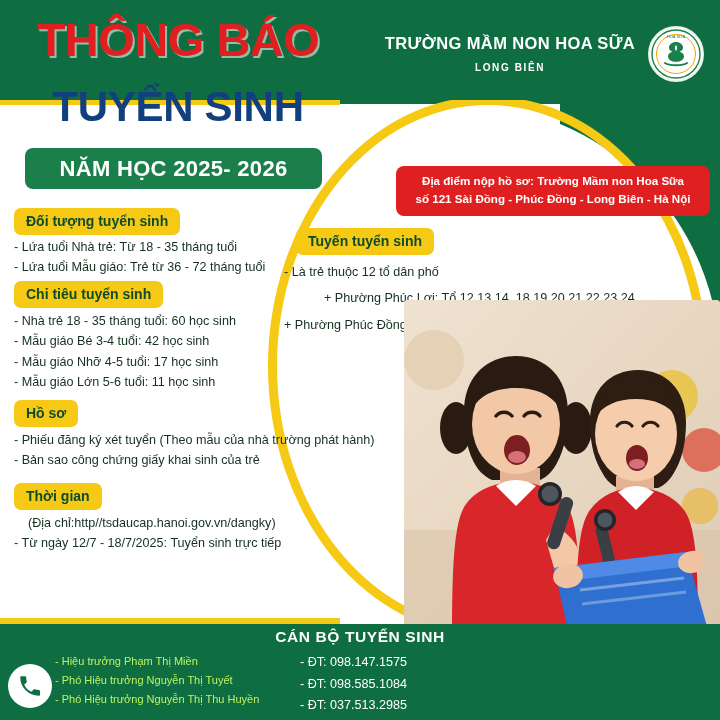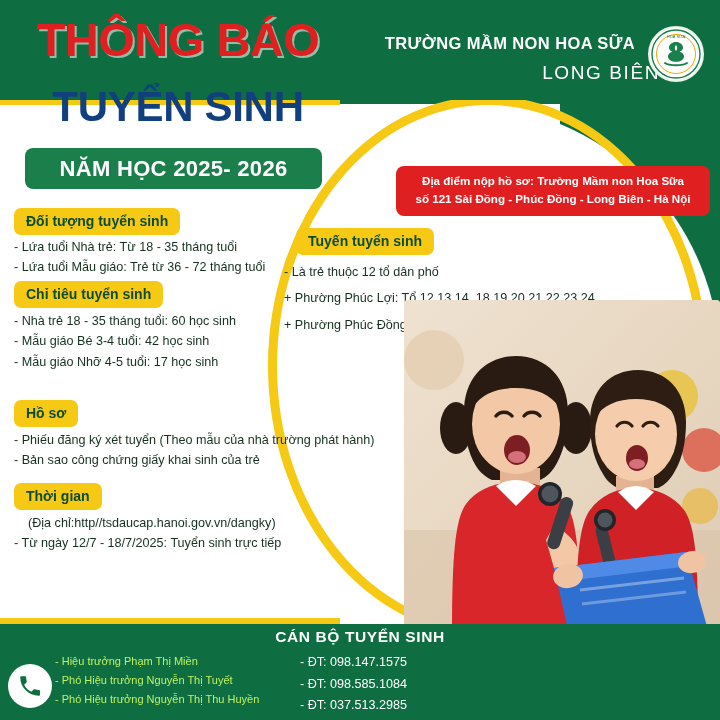--- a/index.html
+++ b/index.html
@@ -73,24 +73,24 @@
     text-align: center;
     color: #ffffff;
     font-size: 16.5px;
     font-weight: bold;
     letter-spacing: .4px;
   }
   .school-sub {
     position: absolute;
     left: 360px; top: 62px;
     width: 300px;
-    text-align: right;
-    color: #ffffff;
-    font-size: 19px;
-    font-weight: normal;
+    text-align: center;
+    color: #ffffff;
+    font-size: 10px;
+    font-weight: bold;
     letter-spacing: 1.6px;
   }
   .logo {
     position: absolute;
     right: 16px; top: 26px;
     width: 56px; height: 56px;
     border-radius: 50%;
     background: #ffffff;
     border: 2px solid #e8f3ea;
     display: flex; align-items: center; justify-content: center;
@@ -246,38 +246,39 @@
   <div class="lines" style="left:14px; top:237px;">
     <div class="ln">- Lứa tuổi Nhà trẻ: Từ 18 - 35 tháng tuổi</div>
     <div class="ln">- Lứa tuổi Mẫu giáo: Trẻ từ 36 - 72 tháng tuổi</div>
   </div>
 
   <div class="pill" style="left:14px; top:281px;">Chỉ tiêu tuyển sinh</div>
   <div class="lines" style="left:14px; top:311px;">
     <div class="ln">- Nhà trẻ 18 - 35 tháng tuổi: 60 học sinh</div>
     <div class="ln">- Mẫu giáo Bé 3-4 tuổi: 42 học sinh</div>
     <div class="ln">- Mẫu giáo Nhỡ 4-5 tuổi: 17 học sinh</div>
+    <div class="ln">- Mẫu giáo Lớn 5-6 tuổi: 11 học sinh</div>
   </div>
 
   <div class="pill" style="left:14px; top:400px;">Hồ sơ</div>
   <div class="lines" style="left:14px; top:430px;">
     <div class="ln">- Phiếu đăng ký xét tuyển (Theo mẫu của nhà trường phát hành)</div>
     <div class="ln">- Bản sao công chứng giấy khai sinh của trẻ</div>
   </div>
 
   <div class="pill" style="left:14px; top:483px;">Thời gian</div>
   <div class="lines" style="left:14px; top:513px;">
     <div class="ln indent">(Địa chỉ:http//tsdaucap.hanoi.gov.vn/dangky)</div>
     <div class="ln">- Từ ngày 12/7 - 18/7/2025: Tuyển sinh trực tiếp</div>
   </div>
 
   <div class="pill" style="left:296px; top:228px;">Tuyến tuyển sinh</div>
   <div class="lines" style="left:284px; top:262px;">
     <div class="ln">- Là trẻ thuộc 12 tổ dân phố</div>
-    <div class="ln" style="margin-top:6px;">+ Phường Phúc Lợi: Tổ 12,13,14, 18,19,20,21,22,23,24</div>
+    <div class="ln" style="margin-top:6px;padding-left:40px;">+ Phường Phúc Lợi: Tổ 12,13,14, 18,19,20,21,22,23,24</div>
     <div class="ln" style="margin-top:6px;">+ Phường Phúc Đồng: Tổ 16,17</div>
   </div>
 
   <div class="photo">
     <svg width="316" height="330" viewBox="0 0 316 330" aria-hidden="true">
       <defs>
         <linearGradient id="bgw" x1="0" y1="0" x2="1" y2="1">
           <stop offset="0%" stop-color="#efe2d1"></stop>
           <stop offset="55%" stop-color="#e7d6c0"></stop>
           <stop offset="100%" stop-color="#ddcbb4"></stop>

